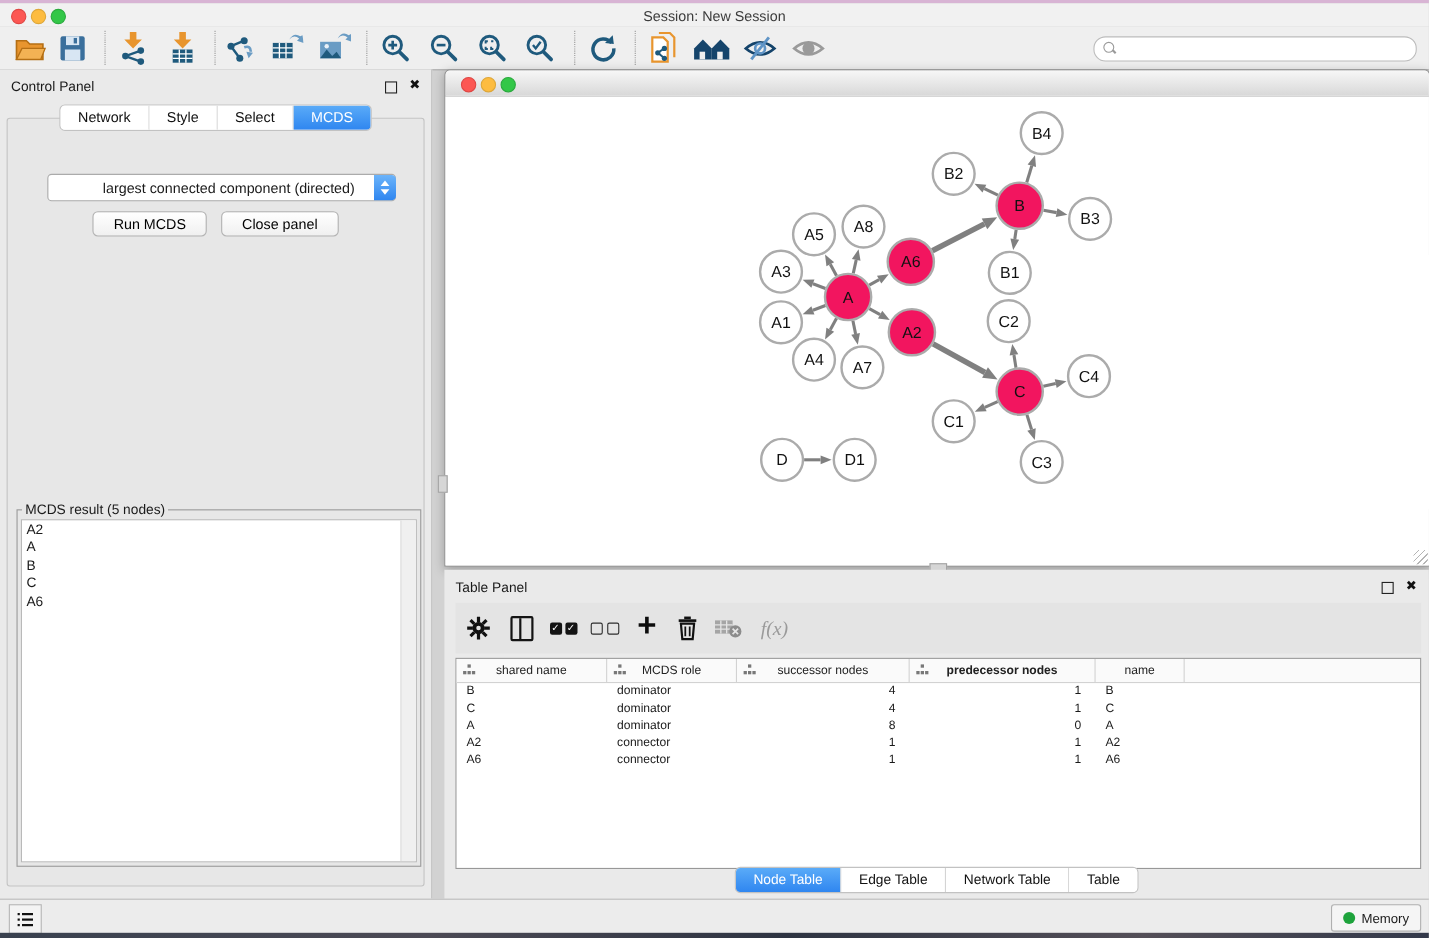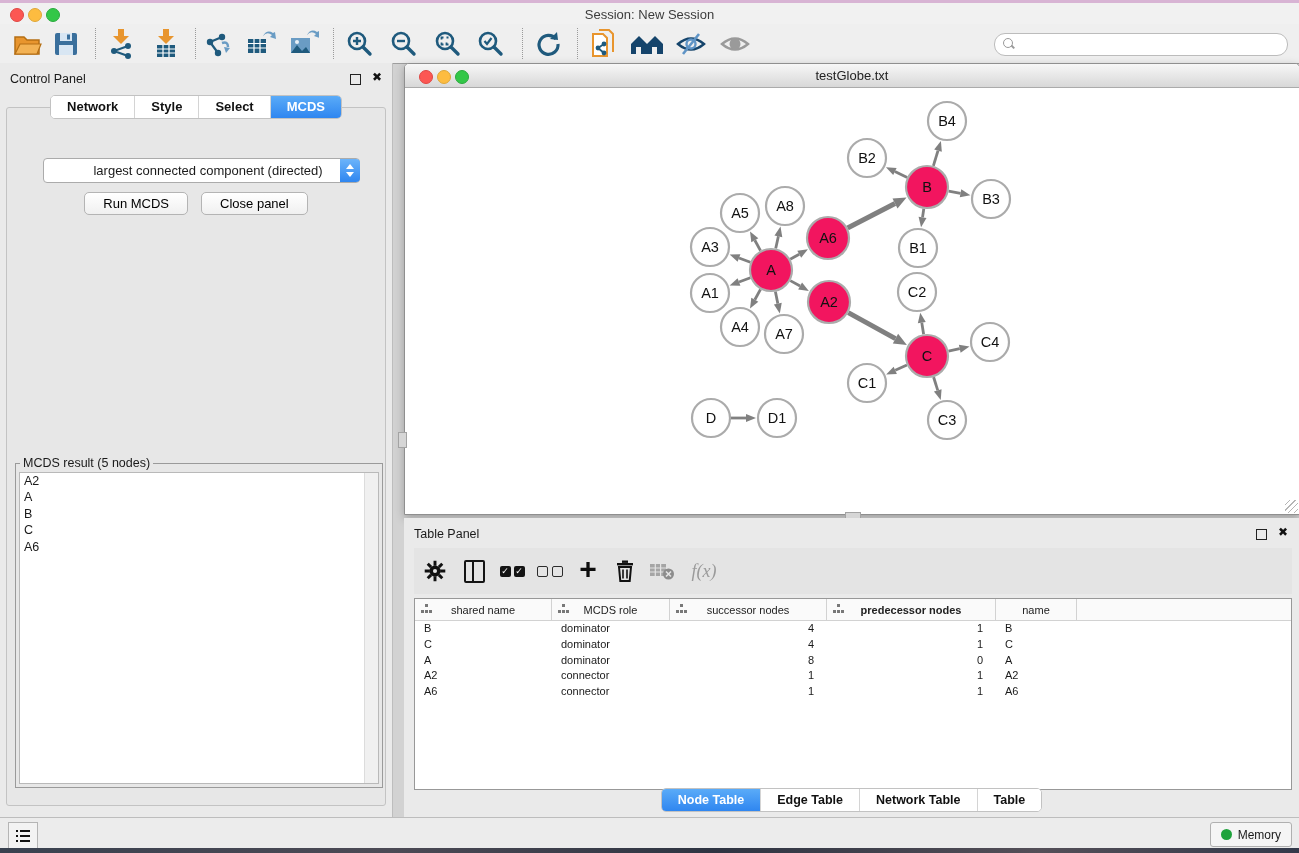--- a/index.html
+++ b/index.html
@@ -24,21 +24,21 @@
   .searchbox .mag::after{content:"";position:absolute;left:7px;top:7px;width:4px;height:1.5px;background:#9a9a9a;transform:rotate(45deg);}
   .searchbox input{position:absolute;left:22px;top:1px;width:260px;height:17px;border:0;outline:0;background:transparent;font-size:12px;}
 
   
   .control-panel{left:0;top:63px;width:392px;height:754px;background:#eaeaea;border-right:1px solid #bdbdbd;}
   .panel-title{left:10px;top:9px;font-size:12.5px;color:#1a1a1a;}
   .float-ic{width:9px;height:9px;border:1.5px solid #222;top:11px;}
   .close-ic{font-size:12px;font-weight:bold;color:#111;top:7px;}
   .cp-tabs{left:0;right:0;top:32px;display:flex;justify-content:center;z-index:3;}
   .seg{display:flex;border:1px solid #c2c2c2;border-radius:5px;overflow:hidden;background:#fff;height:22px;}
-  .seg .tab{padding:0 16px;font-size:13px;font-weight:700;line-height:22px;background:#fff;color:#111;border-right:1px solid #d4d4d4;cursor:default;}
+  .seg .tab{padding:0 16px;font-size:13px;font-weight:400;line-height:22px;background:#fff;color:#111;border-right:1px solid #d4d4d4;cursor:default;}
   .seg .tab:last-child{border-right:0;}
   .seg .tab.active{background:linear-gradient(#5aabf8,#2f86f0);color:#fff;}
   .cp-body{left:6px;right:6px;top:44px;bottom:11px;background:#e7e7e7;border:1px solid #c3c3c3;border-radius:3px;}
   .opt-label{left:0;right:0;top:26px;text-align:center;font-size:13px;}
   .criterion{left:36px;top:50px;width:315px;height:23px;background:#fff;border:1px solid #ababab;border-radius:4px;display:flex;align-items:center;}
   .criterion .val{flex:1;text-align:center;font-size:13px;margin-left:32px;}
   .criterion .stepper{width:20px;height:23px;margin-right:-1px;border-radius:0 4px 4px 0;background:linear-gradient(#6cb4fa,#2f86f0);position:relative;}
   .criterion .stepper::before{content:"";position:absolute;left:6px;top:5px;border-left:4px solid transparent;border-right:4px solid transparent;border-bottom:5px solid #fff;}
   .criterion .stepper::after{content:"";position:absolute;left:6px;bottom:5px;border-left:4px solid transparent;border-right:4px solid transparent;border-top:5px solid #fff;}
   .cp-buttons{left:0;right:0;top:84px;display:flex;justify-content:center;gap:13px;}
@@ -274,21 +274,20 @@
         </div>
     </fieldset>
   </div>
 </div>
 
 <div class="abs network-window">
   <div class="abs nw-titlebar">
     <div class="abs tl red"></div>
     <div class="abs tl yellow"></div>
     <div class="abs tl green"></div>
-    <div class="abs nw-title">testGlobe.txt</div>
   </div>
   <div class="abs nw-canvas">
     <svg id="graph-svg" width="892" height="425" viewBox="0 0 892 425">
         <line x1="355.48901716798036" y1="162.67335414757676" x2="349.8109303542095" y2="152.23300097386908" stroke="#808080" stroke-width="2.8"></line>
         <polygon points="345.03321088510967,143.44816195004034 353.324865963741,150.32191318622915 346.29699474467805,154.144088761509" fill="#808080"></polygon>
         <line x1="370.7013313337195" y1="160.50819961728223" x2="373.3753967570316" y2="148.2839005392841" stroke="#808080" stroke-width="2.8"></line>
         <polygon points="375.5123655450859,138.5149003653215 377.2829968266166,149.13868805450582 369.46779668744654,147.4291130240624" fill="#808080"></polygon>
         <line x1="345.4146596993366" y1="174.23831431286462" x2="334.0066158782076" y2="169.9369207409635" stroke="#808080" stroke-width="2.8"></line>
         <polygon points="324.64964301426966,166.4088817922656 335.41783145768676,166.19413159538834 332.5954002987284,173.67970988653866" fill="#808080"></polygon>
         <line x1="345.4146596993366" y1="189.76168568713538" x2="334.0066158782076" y2="194.0630792590365" stroke="#808080" stroke-width="2.8"></line>

